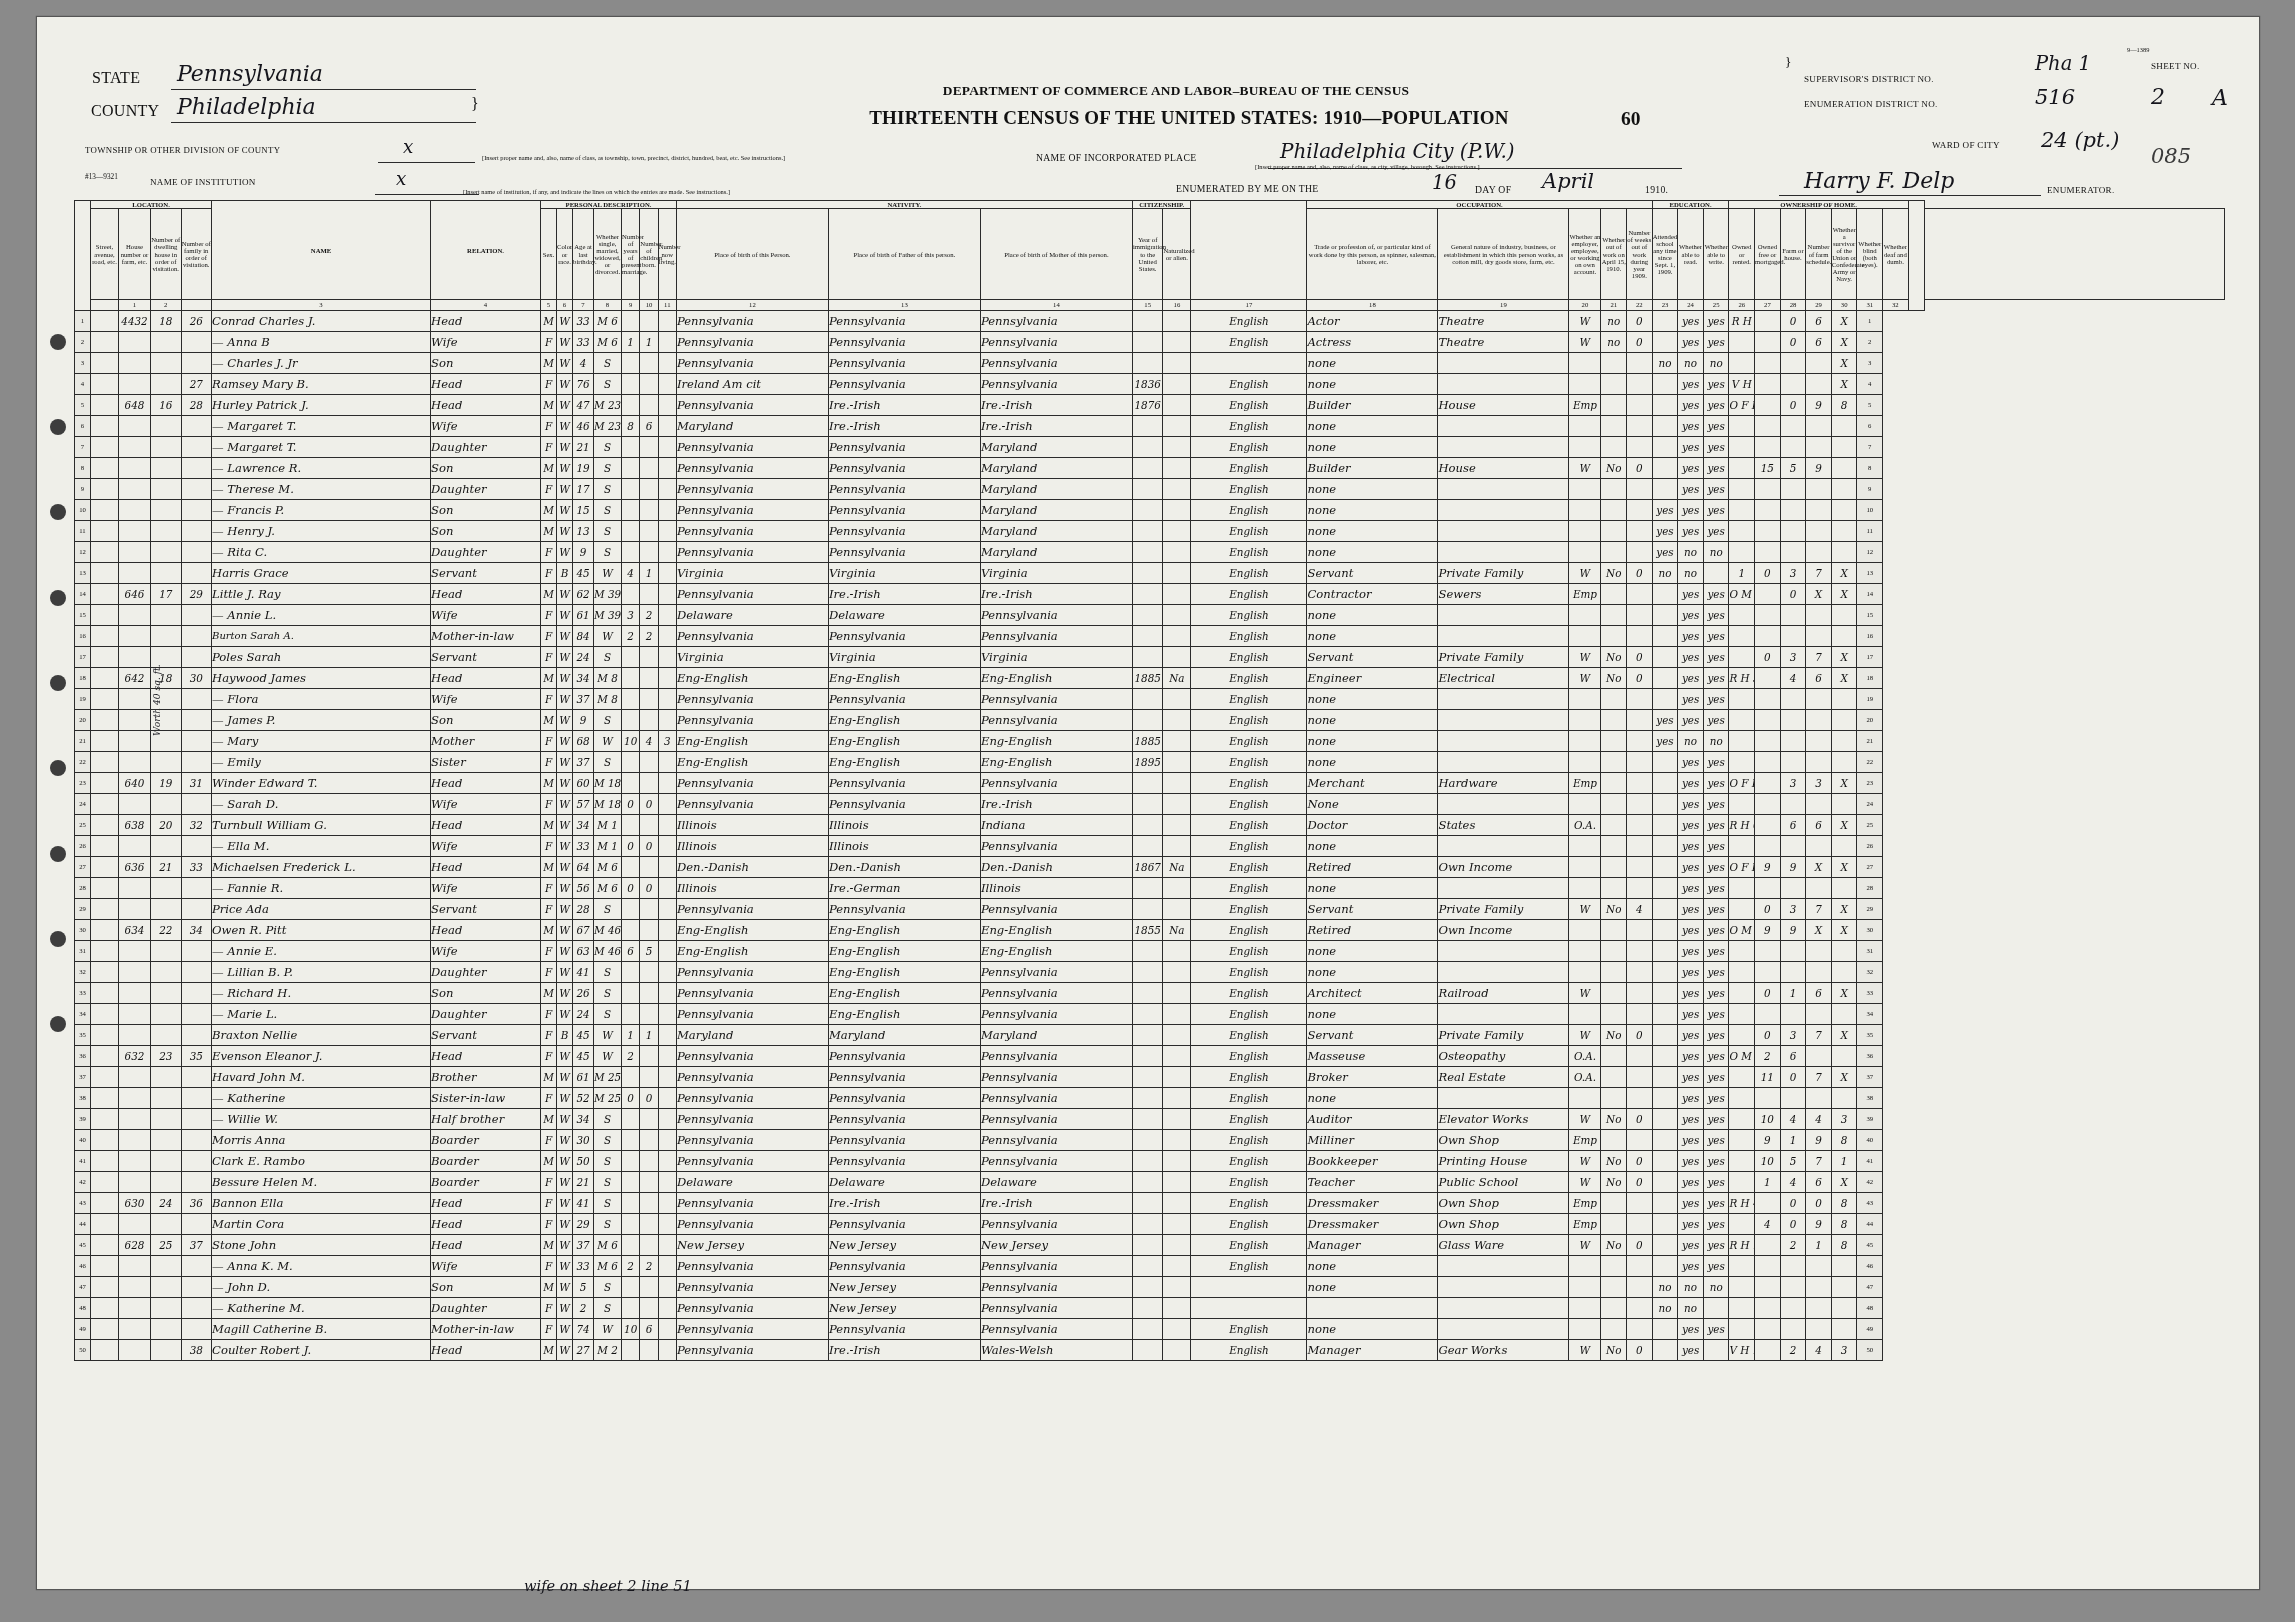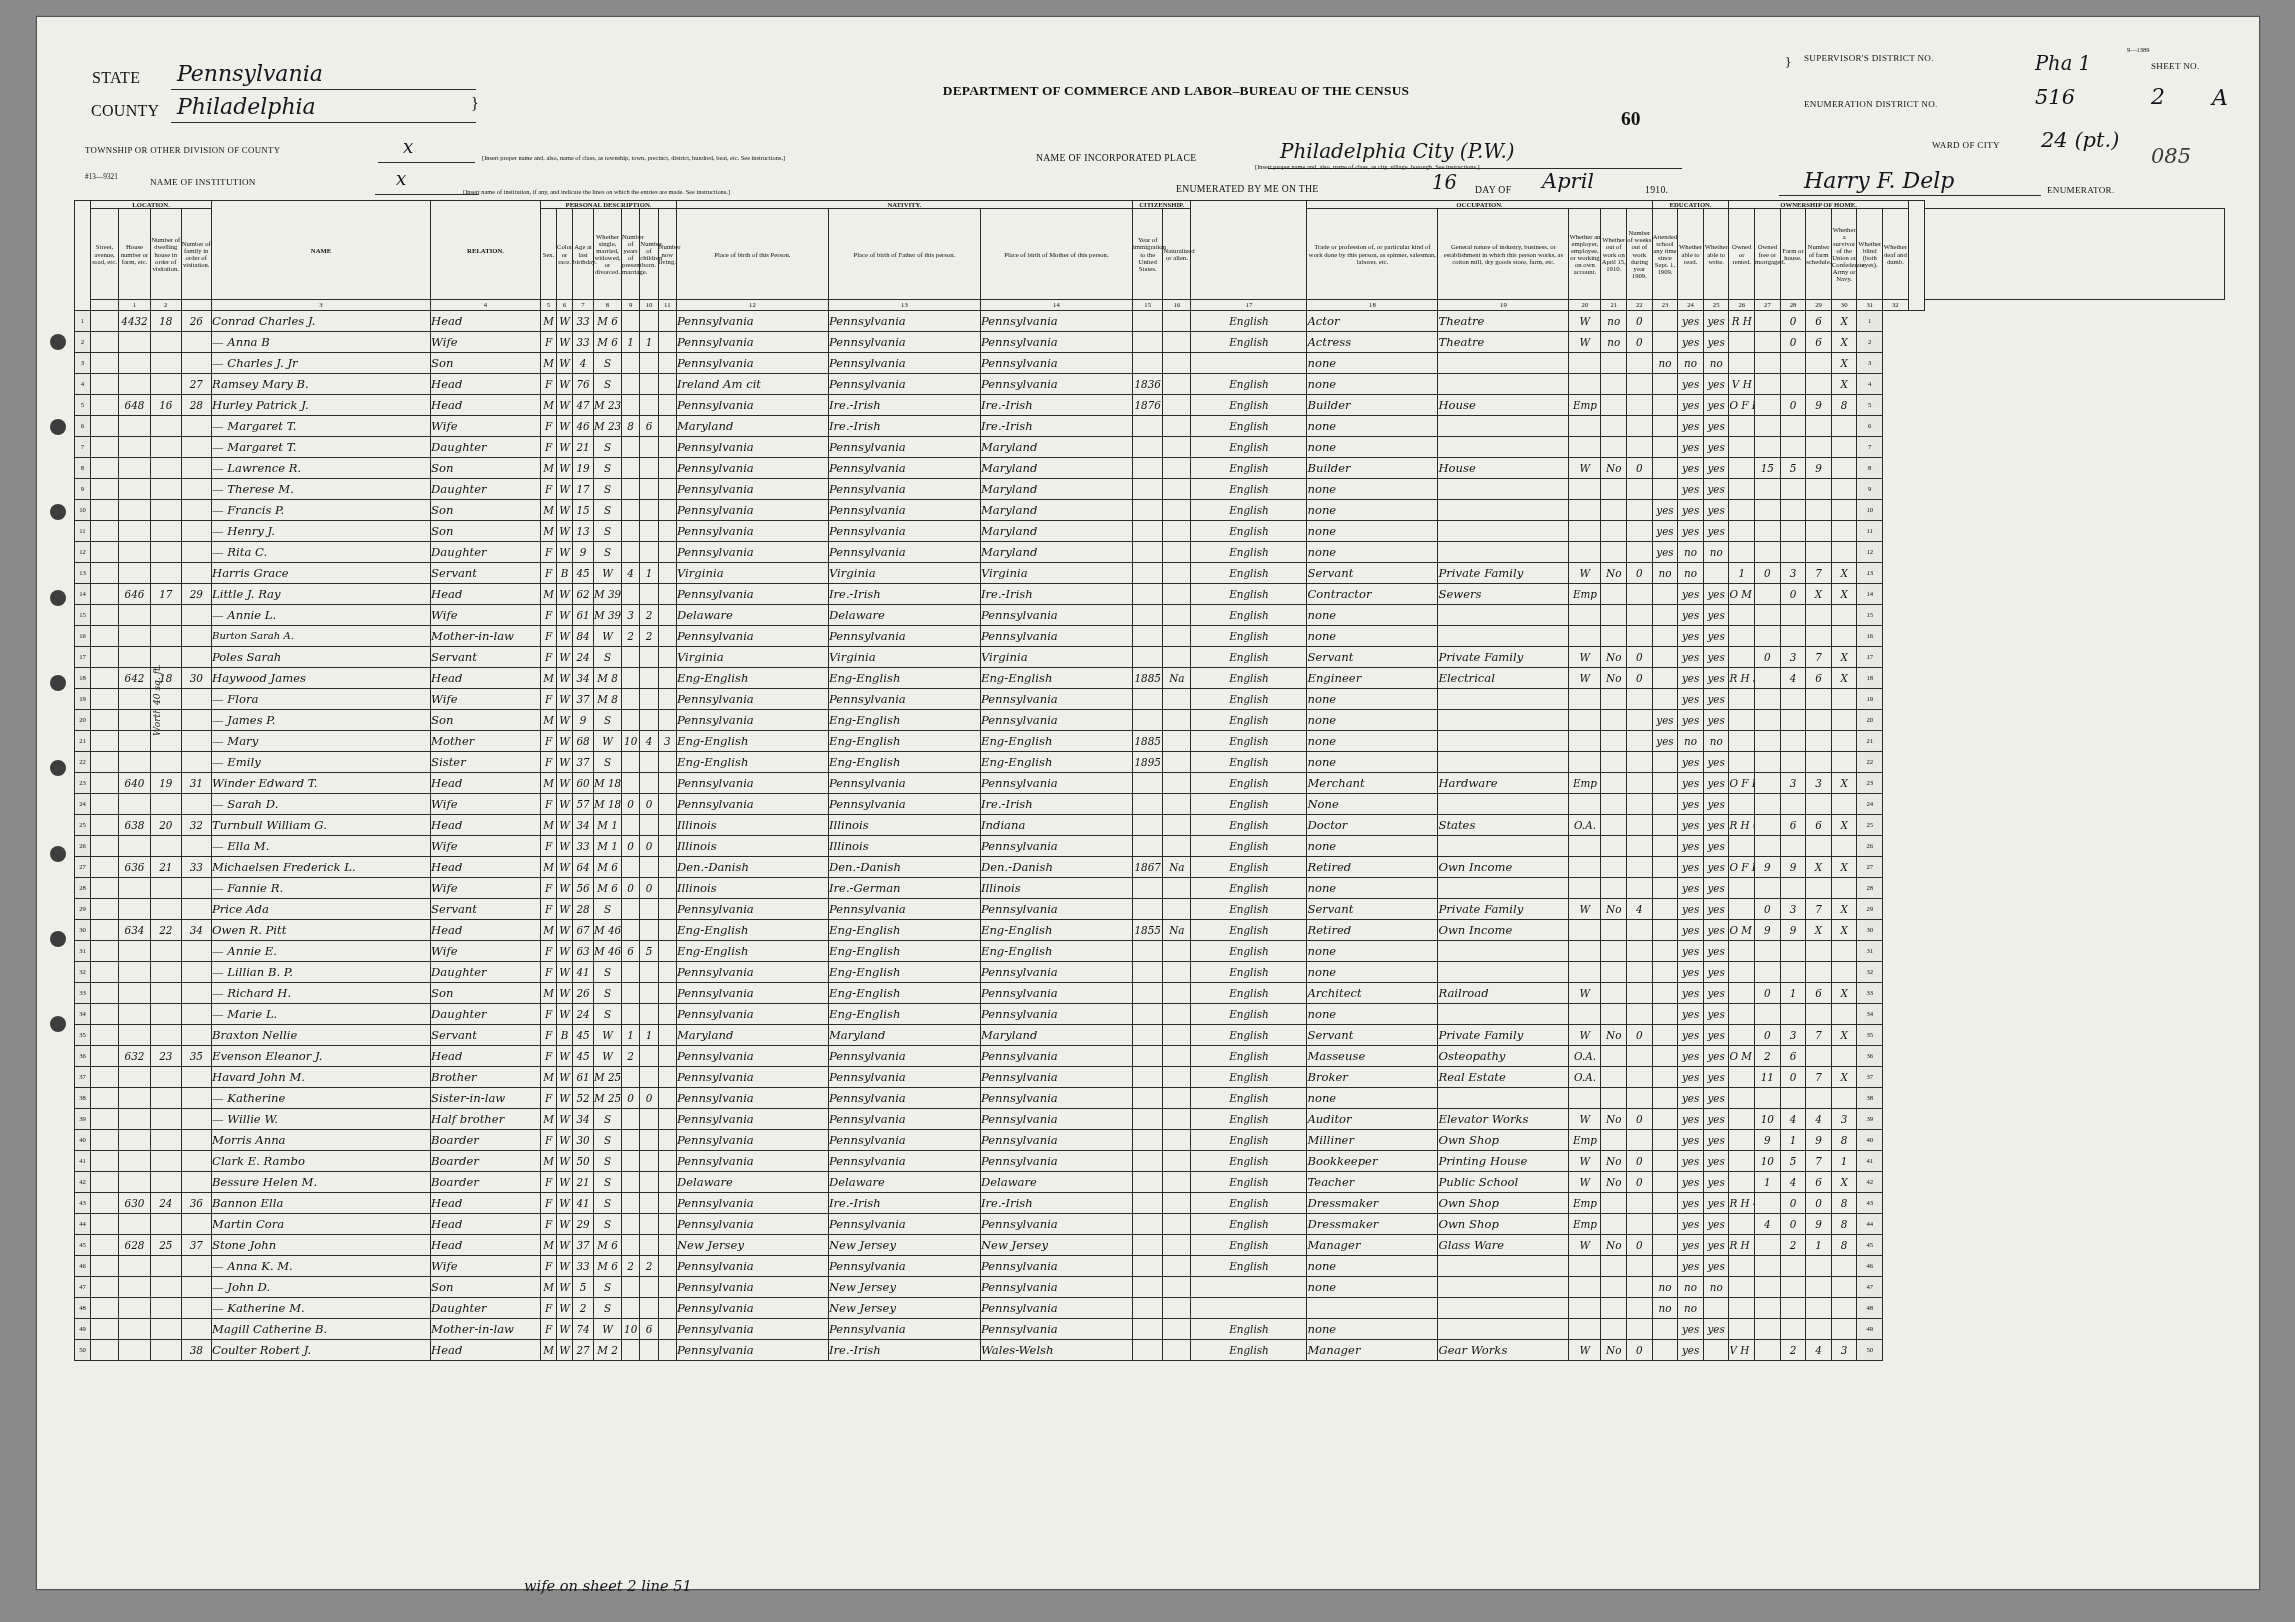--- a/index.html
+++ b/index.html
@@ -53,38 +53,39 @@
     <div class="ruleline" style="left:341px;top:145px;width:97px;"></div>
     <div class="t tiny2" style="left:445px;top:137px;">[Insert proper name and, also, name of class, as township, town, precinct, district, hundred, beat, etc.  See instructions.]</div>
 
     <div class="t tiny" style="left:48px;top:155px;">#13—9321</div>
     <div class="t lbl" style="left:113px;top:160px;font-size:9.1px;">NAME OF INSTITUTION</div>
     <div class="t hand" style="left:359px;top:151px;font-size:18.3px;">x</div>
     <div class="ruleline" style="left:338px;top:177px;width:104px;"></div>
     <div class="t tiny2" style="left:426px;top:171px;">[Insert name of institution, if any, and indicate the lines on which the entries are made.  See instructions.]</div>
 
     <div class="t bold ctr headline1" style="left:743px;top:66px;width:792px;">DEPARTMENT OF COMMERCE AND LABOR–BUREAU OF THE CENSUS</div>
+    <div class="t bold ctr headline2" style="left:634px;top:90px;width:1036px;">THIRTEENTH CENSUS OF THE UNITED STATES: 1910—POPULATION</div>
     <div class="t bold" style="left:1584px;top:91px;font-size:19.5px;">60</div>
 
     <div class="t lbl" style="left:999px;top:135px;font-size:9.7px;">NAME OF INCORPORATED PLACE</div>
     <div class="t hand" style="left:1243px;top:122px;font-size:20px;">Philadelphia City (P.W.)</div>
     <div class="ruleline" style="left:1231px;top:151px;width:414px;"></div>
     <div class="t tiny2" style="left:1218px;top:146px;">[Insert proper name and, also, name of class, as city, village, borough.  See instructions.]</div>
 
     <div class="t lbl" style="left:1139px;top:166px;font-size:9.7px;">ENUMERATED BY ME ON THE</div>
     <div class="t hand" style="left:1395px;top:154px;font-size:19.5px;">16</div>
     <div class="t lbl" style="left:1438px;top:167px;font-size:9.7px;">DAY OF</div>
     <div class="t hand" style="left:1505px;top:152px;font-size:21px;">April</div>
     <div class="t lbl" style="left:1608px;top:167px;font-size:9.7px;">1910.</div>
     <div class="t hand" style="left:1767px;top:151px;font-size:22px;">Harry F. Delp</div>
     <div class="t lbl" style="left:2010px;top:168px;font-size:9.1px;">ENUMERATOR.</div>
     <div class="ruleline" style="left:1742px;top:178px;width:262px;"></div>
 
     <div class="t" style="left:1748px;top:37px;font-size:13.4px;">}</div>
-    <div class="t lbl" style="left:1767px;top:36px;font-size:9.1px;">SUPERVISOR'S DISTRICT NO.</div>
+    <div class="t lbl" style="left:1767px;top:57px;font-size:9.1px;">SUPERVISOR'S DISTRICT NO.</div>
     <div class="t hand" style="left:1998px;top:35px;font-size:19.5px;">Pha 1</div>
     <div class="t lbl" style="left:1767px;top:82px;font-size:9.1px;">ENUMERATION DISTRICT NO.</div>
     <div class="t hand" style="left:1998px;top:68px;font-size:21px;">516</div>
     <div class="t lbl" style="left:1895px;top:123px;font-size:9.1px;">WARD OF CITY</div>
     <div class="t hand" style="left:2004px;top:111px;font-size:21px;">24 (pt.)</div>
     <div class="t tiny2" style="left:2090px;top:29px;">9—1389</div>
     <div class="t lbl" style="left:2114px;top:44px;font-size:9.1px;">SHEET NO.</div>
     <div class="t hand" style="left:2114px;top:67px;font-size:22px;">2</div>
     <div class="t hand" style="left:2175px;top:68px;font-size:22px;">A</div>
     <div class="t hand" style="left:2114px;top:127px;font-size:21px;color:#3a3a3a;">085</div>

